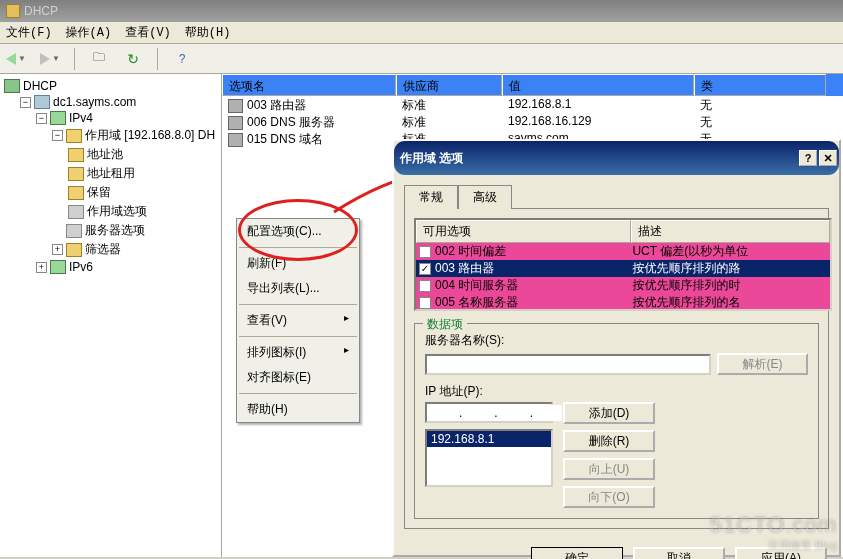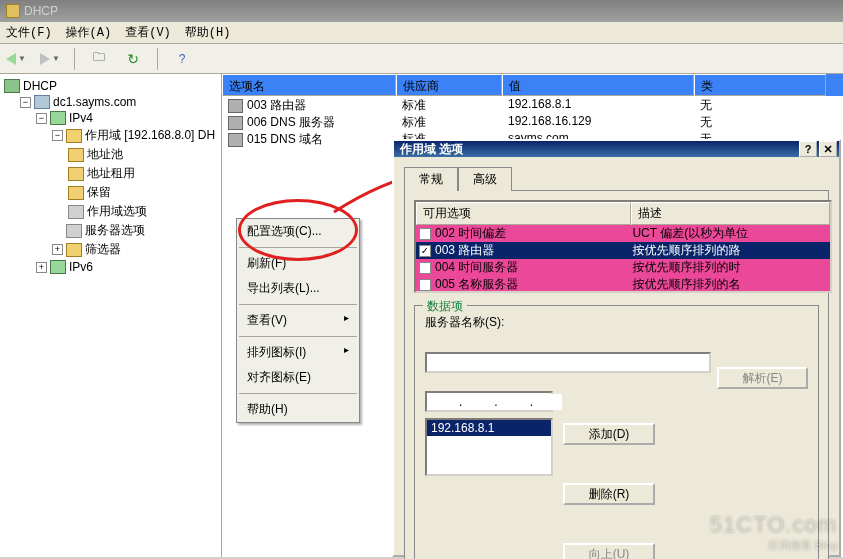--- a/index.html
+++ b/index.html
@@ -35,39 +35,39 @@
   .cell { padding:1px 6px; white-space:nowrap; overflow:hidden;}
   .c1{width:174px;} .c2{width:106px;} .c3{width:192px;} .c4{width:132px;}
   .cog{width:15px;height:14px;display:inline-block;background:#b0b0b0;border:1px solid #666;margin-right:4px;vertical-align:middle;}
   
   .ctxmenu { position:absolute; left:236px; top:218px; width:124px; background:#f0f0e8; border:1px solid #888; box-shadow:2px 2px 2px rgba(0,0,0,0.3); z-index:5;}
   .mi { padding:4px 10px;}
   .msep { height:1px; background:#aca899; margin:3px 2px;}
   .tri { float:right; font-size:10px;}
   
   .dialog { position:absolute; left:392px; top:139px; width:449px; height:418px; background:#ece9d8; border:2px outset #fff; z-index:10;}
-  .dlg-tb { height:16px; background:linear-gradient(#0a246a,#3a6ea5); color:#fff; display:flex; align-items:center; justify-content:space-between; padding:0 2px 0 6px; font-weight:bold;}
+  .dlg-tb { height:34px; background:linear-gradient(#0a246a,#3a6ea5); color:#fff; display:flex; align-items:center; justify-content:space-between; padding:0 2px 0 6px; font-weight:bold;border-radius:11px;}
   .dlg-btns { display:flex; gap:2px;}
   .dlg-btns span { width:18px; height:16px; background:#ece9d8; border:1px outset #fff; display:flex; align-items:center; justify-content:center; font-size:11px; color:#000; font-weight:bold;}
   .tabs { margin:10px 10px 0 10px; display:flex; }
   .tab { padding:3px 14px; background:#ece9d8; border:1px solid #888; border-bottom:none; margin-right:0; position:relative;}
   .tab.active { background:#ece9d8; z-index:2;}
   .tabs::after { content:""; flex:1; border-bottom:1px solid #888; }
   .tabbody { margin:0 10px 10px 10px; border:1px solid #888; border-top:none; padding:9px; background:#ece9d8;}
   .listbox { background:#ec4899; border:2px inset #d4d0c8; height:93px; width:418px; overflow:hidden;}
   .lhead { display:flex; background:#ece9d8;}
   .lh { border:1px solid #fff; border-right-color:#aca899; border-bottom-color:#aca899; padding:2px 6px;}
   .lh1{width:216px;} .lh2{width:200px;}
   .lrow { display:flex; height:17px; padding-left:3px; align-items:center;}
   .sel { background:#0a246a; color:#fff;}
   .cb { width:12px;height:12px; display:inline-flex; align-items:center; justify-content:center; border:1px solid #888; background:#fff; margin-right:4px; font-size:10px; color:#000;}
   .group { border:1px solid #888; margin-top:12px; padding:8px 10px 10px 10px; position:relative;}
   .group .legend { position:absolute; top:-8px; left:8px; background:#ece9d8; padding:0 4px; color:#15803d;}
   .txtinput { width:290px; height:21px; border:2px inset #d4d0c8; background:#fff; padding:1px 3px;}
-  .btn { width:92px; height:22px; background:#ece9d8; border:2px outset #fff;margin-top:32px; }
+  .btn { width:92px; height:22px; background:#ece9d8; border:2px outset #fff; }
   .btn:disabled { color:#888;}
   .ipbox { width:128px; height:21px; border:2px inset #d4d0c8; background:#fff; display:inline-flex; align-items:center; padding:0 3px; gap:3px;}
   .ipbox .oct{width:26px; text-align:center; border:none; outline:none; font-size:12px;}
   .iplist { width:128px; height:58px; border:2px inset #d4d0c8; background:#fff;}
   .iplist .ip { background:#0a246a; color:#fff; padding:1px 4px;}
   .dlg-bottom { display:flex; justify-content:flex-end; gap:10px; padding:8px 12px;}
   .def { border:1px solid #000;}
   
   .redcircle { position:absolute; left:238px; top:199px; width:120px; height:62px; border:3px solid #e02020; border-radius:50%; z-index:6; pointer-events:none;}
   svg.arrow { position:absolute; left:324px; top:140px; z-index:7; pointer-events:none;}
@@ -255,20 +255,21 @@
         </div>
     </div>
 
     <div class="group">
       <span class="legend">数据项</span>
       <div>服务器名称(S):</div>
       <div class="row-line">
         <input class="txtinput" style="">
         <button class="btn" disabled="">解析(E)</button>
       </div>
+      <div style="margin-top:8px;">IP 地址(P):</div>
       <div style="display:flex; align-items:flex-start; margin-top:2px;">
         <div>
           <div class="ipbox">
             <input class="oct" style=""> . <input class="oct" style=""> . <input class="oct" style=""> . <input class="oct" style="">
           </div>
           <div class="iplist" style="margin-top:6px;">
             <div class="ip">192.168.8.1</div>
           </div>
         </div>
         <div class="stack">

